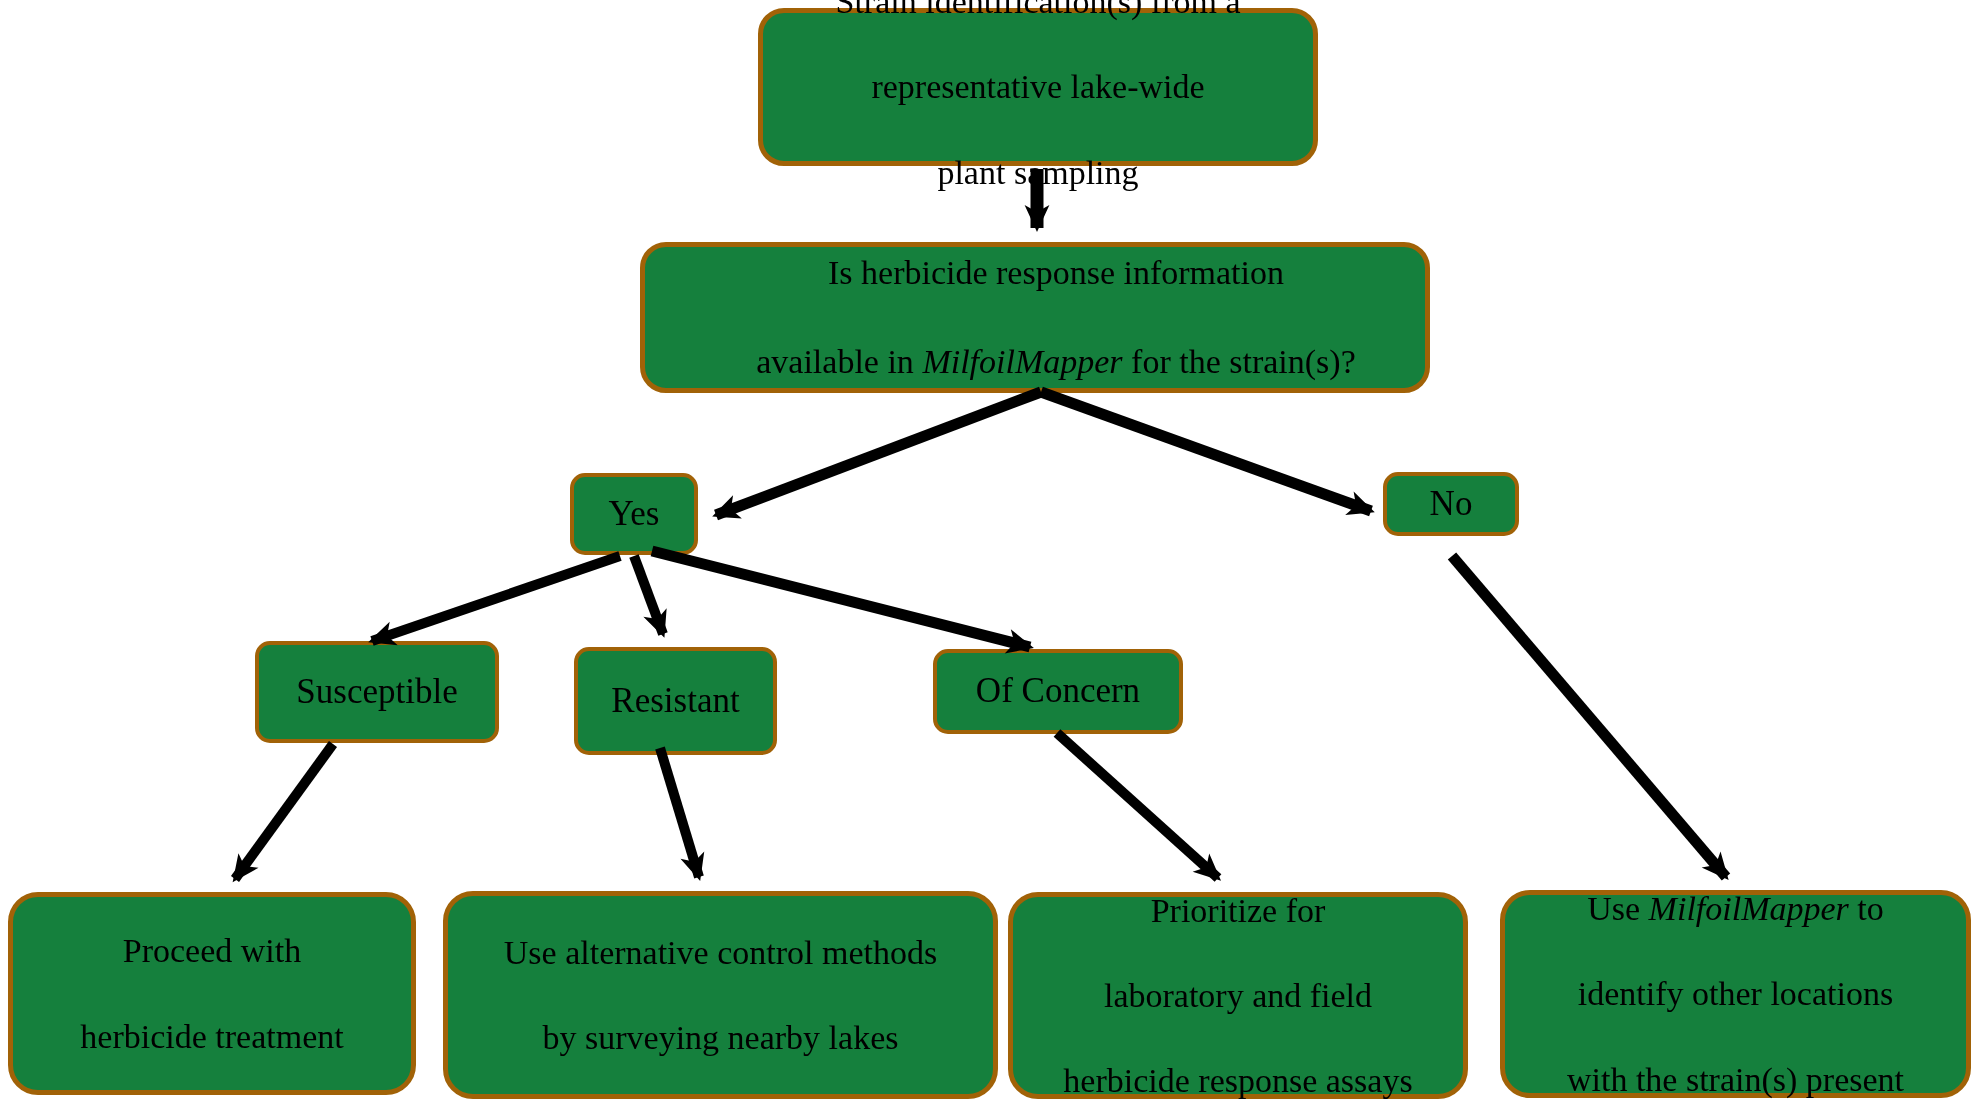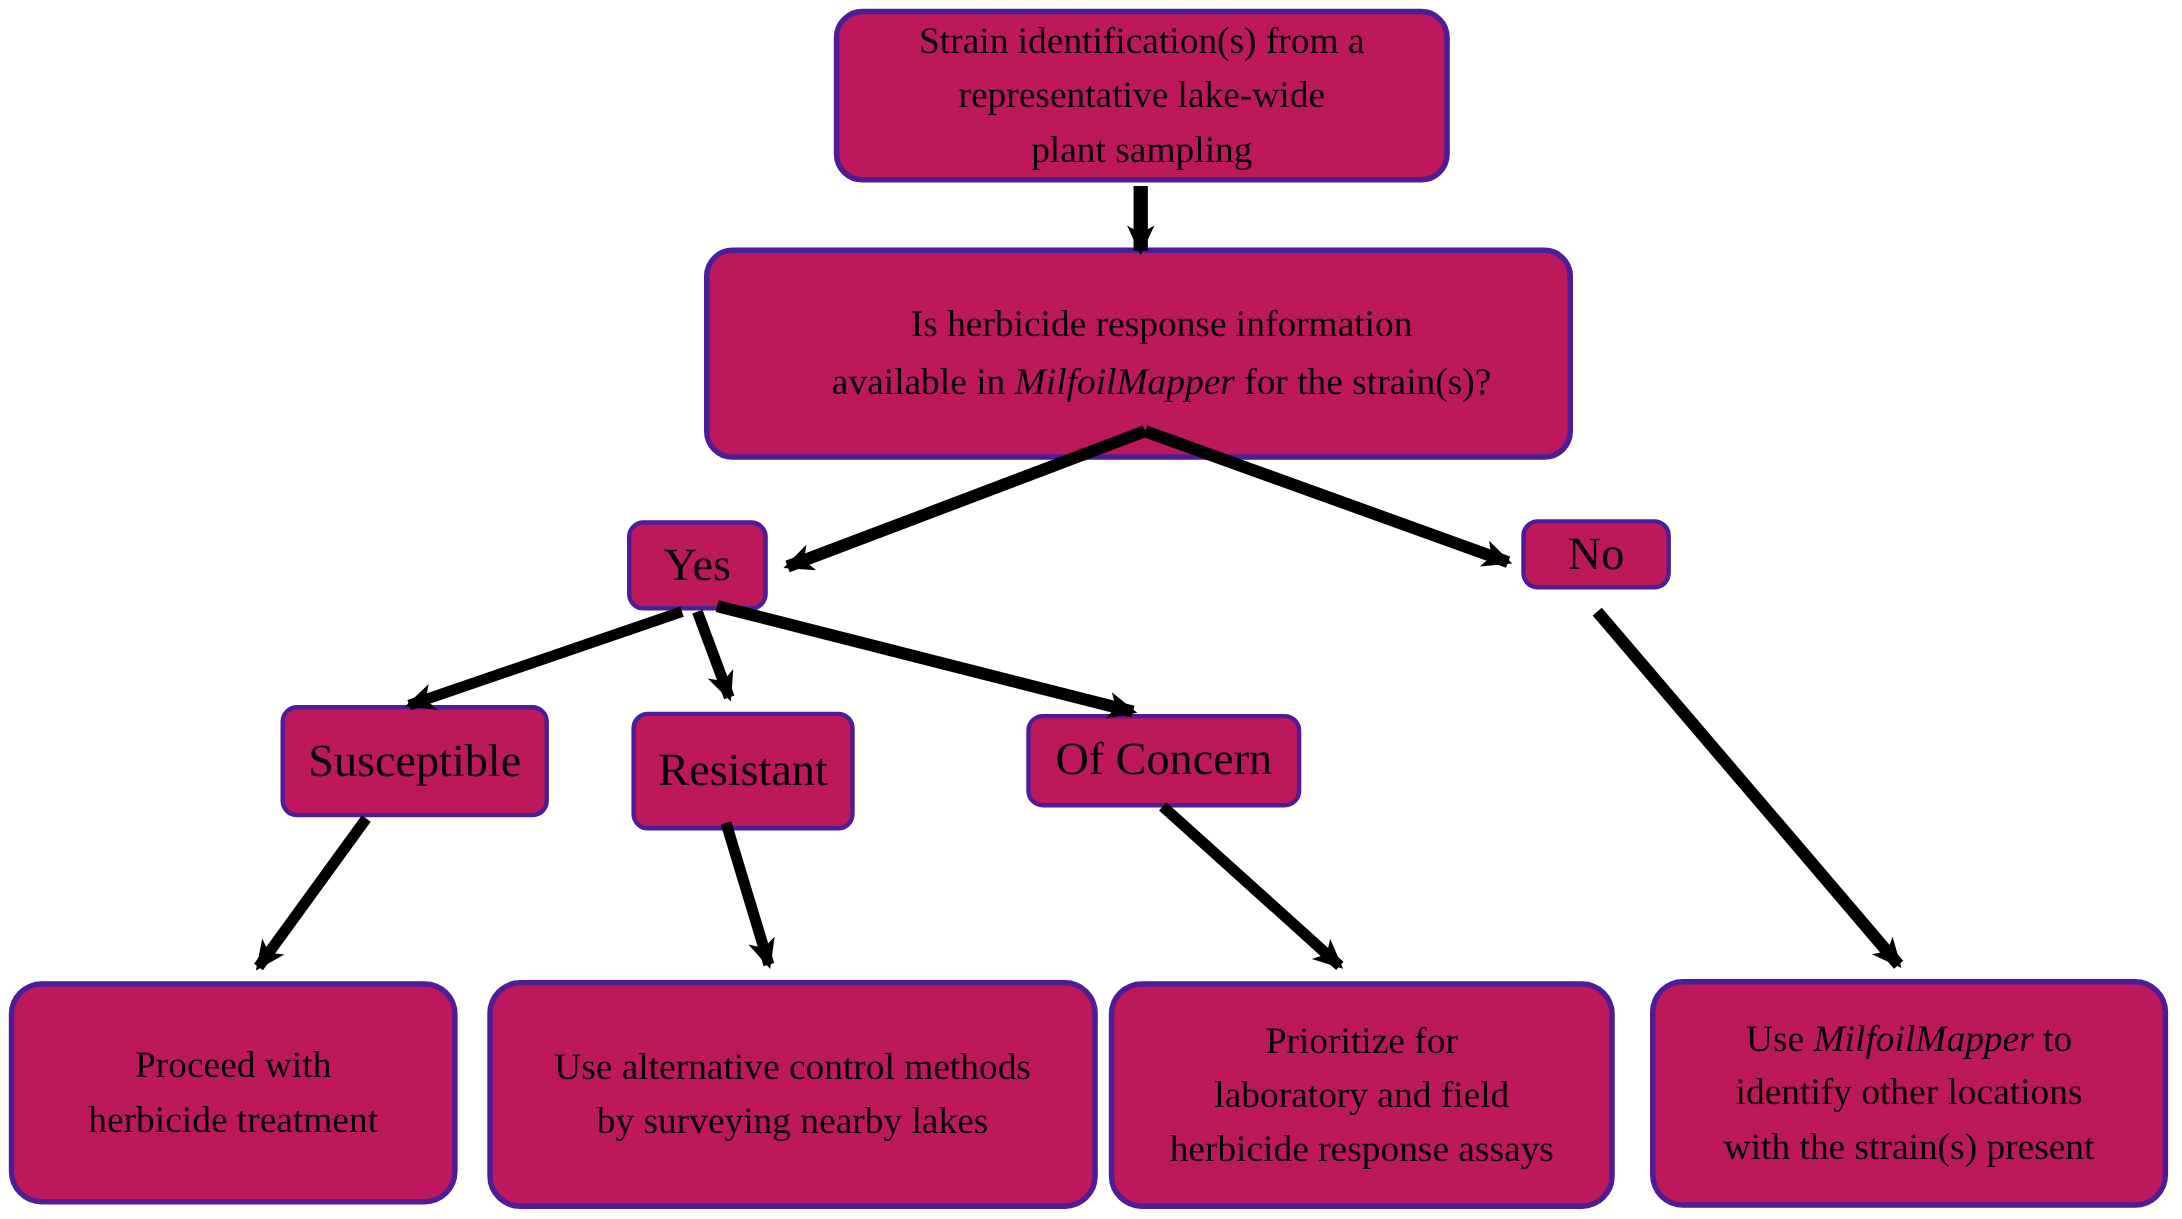--- a/index.html
+++ b/index.html
@@ -12,36 +12,37 @@
     width: 1984px;
     height: 1108px;
     background: #ffffff;
     overflow: hidden;
     font-family: "Liberation Serif", "DejaVu Serif", serif;
     color: #000000;
   }
   .node {
     position: absolute;
     box-sizing: border-box;
-    background: #be185d;
-    border: 5px solid #4c1d95;
+    background: #15803d;
+    border: 5px solid #a16207;
     border-radius: 26px;
     display: flex;
     flex-direction: column;
     align-items: center;
     justify-content: center;
     text-align: center;
     font-size: 34px;
     line-height: 1.45;
     z-index: 2;
+    gap: 36px;
   }
   .node.small {
     border-width: 4px;
     border-radius: 15px;
-    font-size: 42px;
+    font-size: 35px;
   }
   .node .line {
     white-space: nowrap;
   }
   .node .line i {
     font-style: italic;
   }
   svg.arrows {
     position: absolute;
     left: 0;
@@ -58,21 +59,21 @@
 <body>
 
 <div class="stage">
 
   <div class="node" style="left:758px; top:8px; width:560px; height:158px;">
     <div class="line">Strain identification(s) from a</div>
     <div class="line">representative lake-wide</div>
     <div class="line">plant sampling</div>
   </div>
 
-  <div class="node" style="left:640px; top:225px; width:790px; height:193px; line-height:1.55;padding-left:42px;">
+  <div class="node" style="left:640px; top:242px; width:790px; height:151px; line-height:1.55;padding-left:42px;">
     <div class="line"><span>Is herbicide response information</span></div>
     <div class="line"><span>available in </span><i>MilfoilMapper</i><span> for the strain(s)?</span></div>
   </div>
 
   <div class="node small" style="left:570px; top:473px; width:128px; height:82px;">
     <div class="line">Yes</div>
   </div>
 
   <div class="node small" style="left:1383px; top:472px; width:136px; height:64px;">
     <div class="line">No</div>

